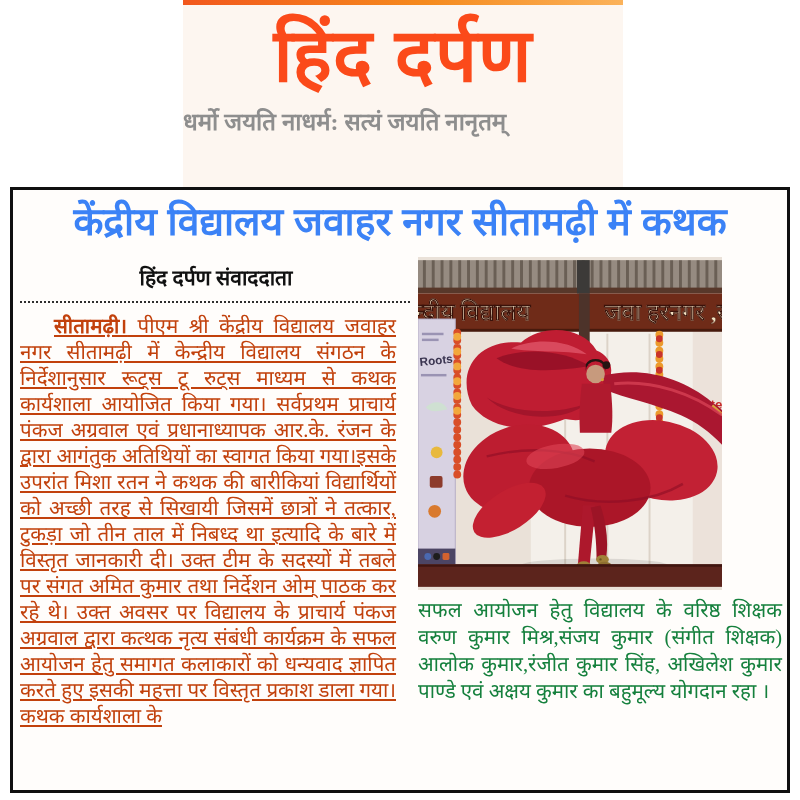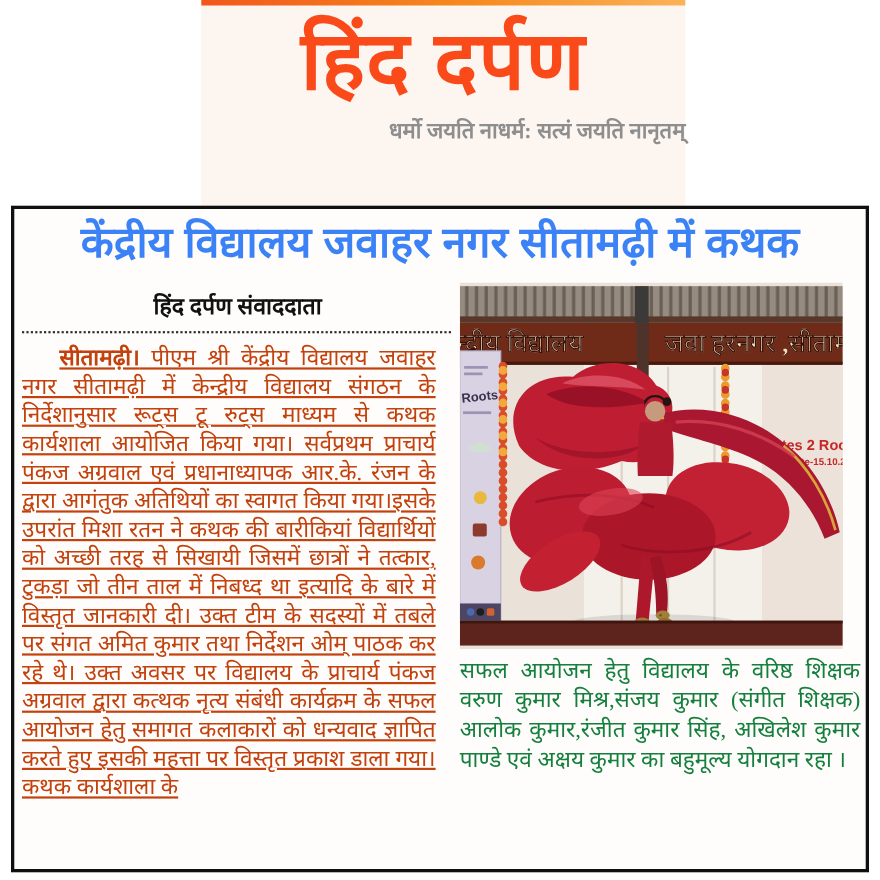--- a/index.html
+++ b/index.html
@@ -16,22 +16,22 @@
     height:5px;width:100%;
     background:linear-gradient(90deg,#f2571c,#f58a1e 55%,#fbb25a);
   }
   .masthead-title{
     margin-top:8px;text-align:center;
     font-family:"Liberation Sans", sans-serif;
     font-weight:800;font-size:74px;line-height:1.15;
     color:#fb4a1a;letter-spacing:1px;
   }
   .masthead-tagline{
-    margin-top:6px;text-align:right;
-    font-size:20px;font-weight:600;color:#8e8e8e;
+    margin-top:6px;text-align:left;
+    font-size:24px;font-weight:600;color:#8e8e8e;
   }
   
   .article-box{
     position:absolute;left:10px;top:187px;width:780px;height:606px;
     box-sizing:border-box;border:3px solid #101010;background:#fffdfb;
     overflow:hidden;
   }
   .headline{
     text-align:center;padding-top:6px;
     font-family:"Liberation Sans", sans-serif;
@@ -48,21 +48,21 @@
   }
   .dotline{
     margin:10px 2px 10px 0;border-top:2px dotted #2e2e2e;height:0;
   }
   .body-para{
     margin:2px 16px 0 0;font-size:20.5px;line-height:26px;color:#c2410c;
     text-align:justify;text-indent:34px;text-decoration:underline;
   }
   .body-para .lead{font-weight:700;}
   .photo-wrap{
-    margin-top:6px;width:348px;height:333px;overflow:hidden;position:relative;
+    margin-top:6px;width:304px;height:333px;overflow:hidden;position:relative;
     background:#eae1d8;
   }
   .caption{
     margin-top:7px;font-size:20.5px;line-height:27px;color:#15803d;
     text-align:justify;
   }
 </style>
 </head>
 <body>
 

